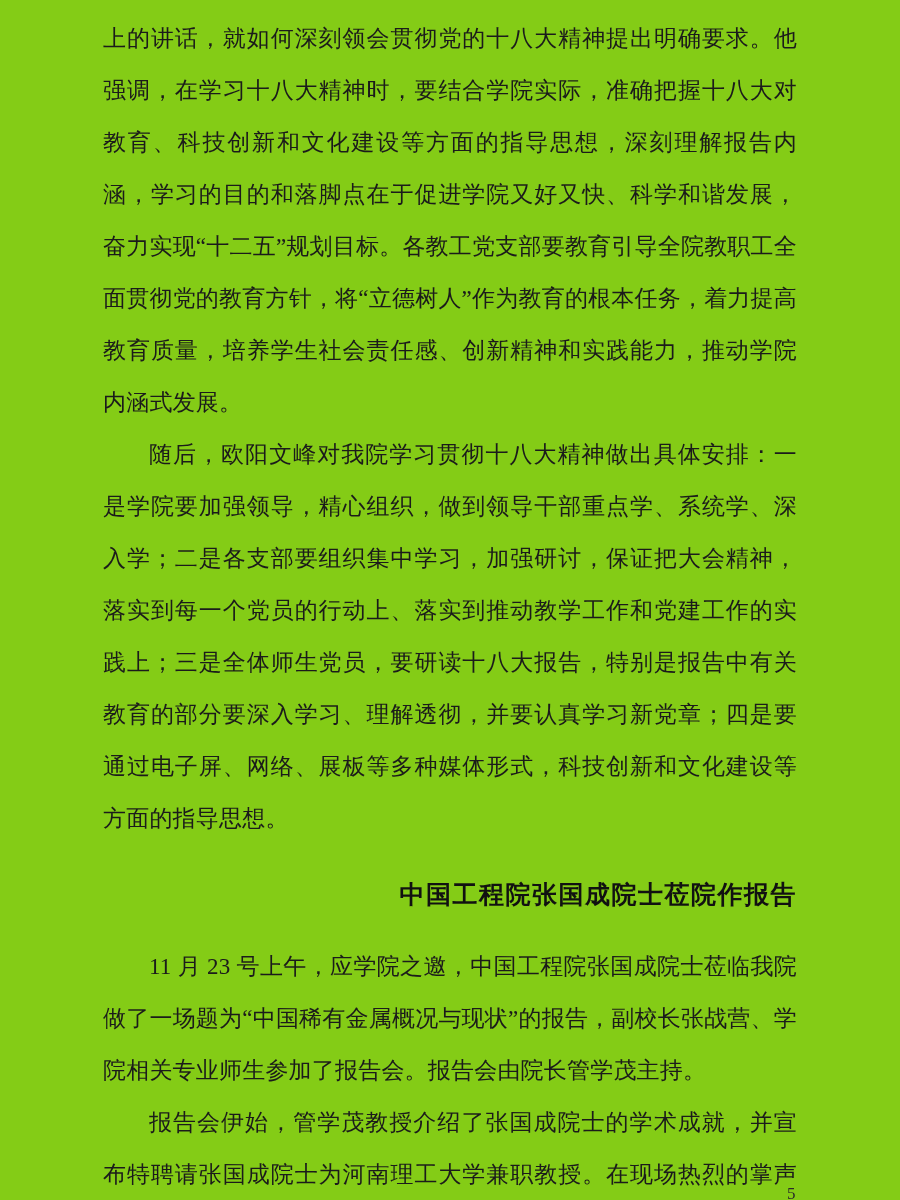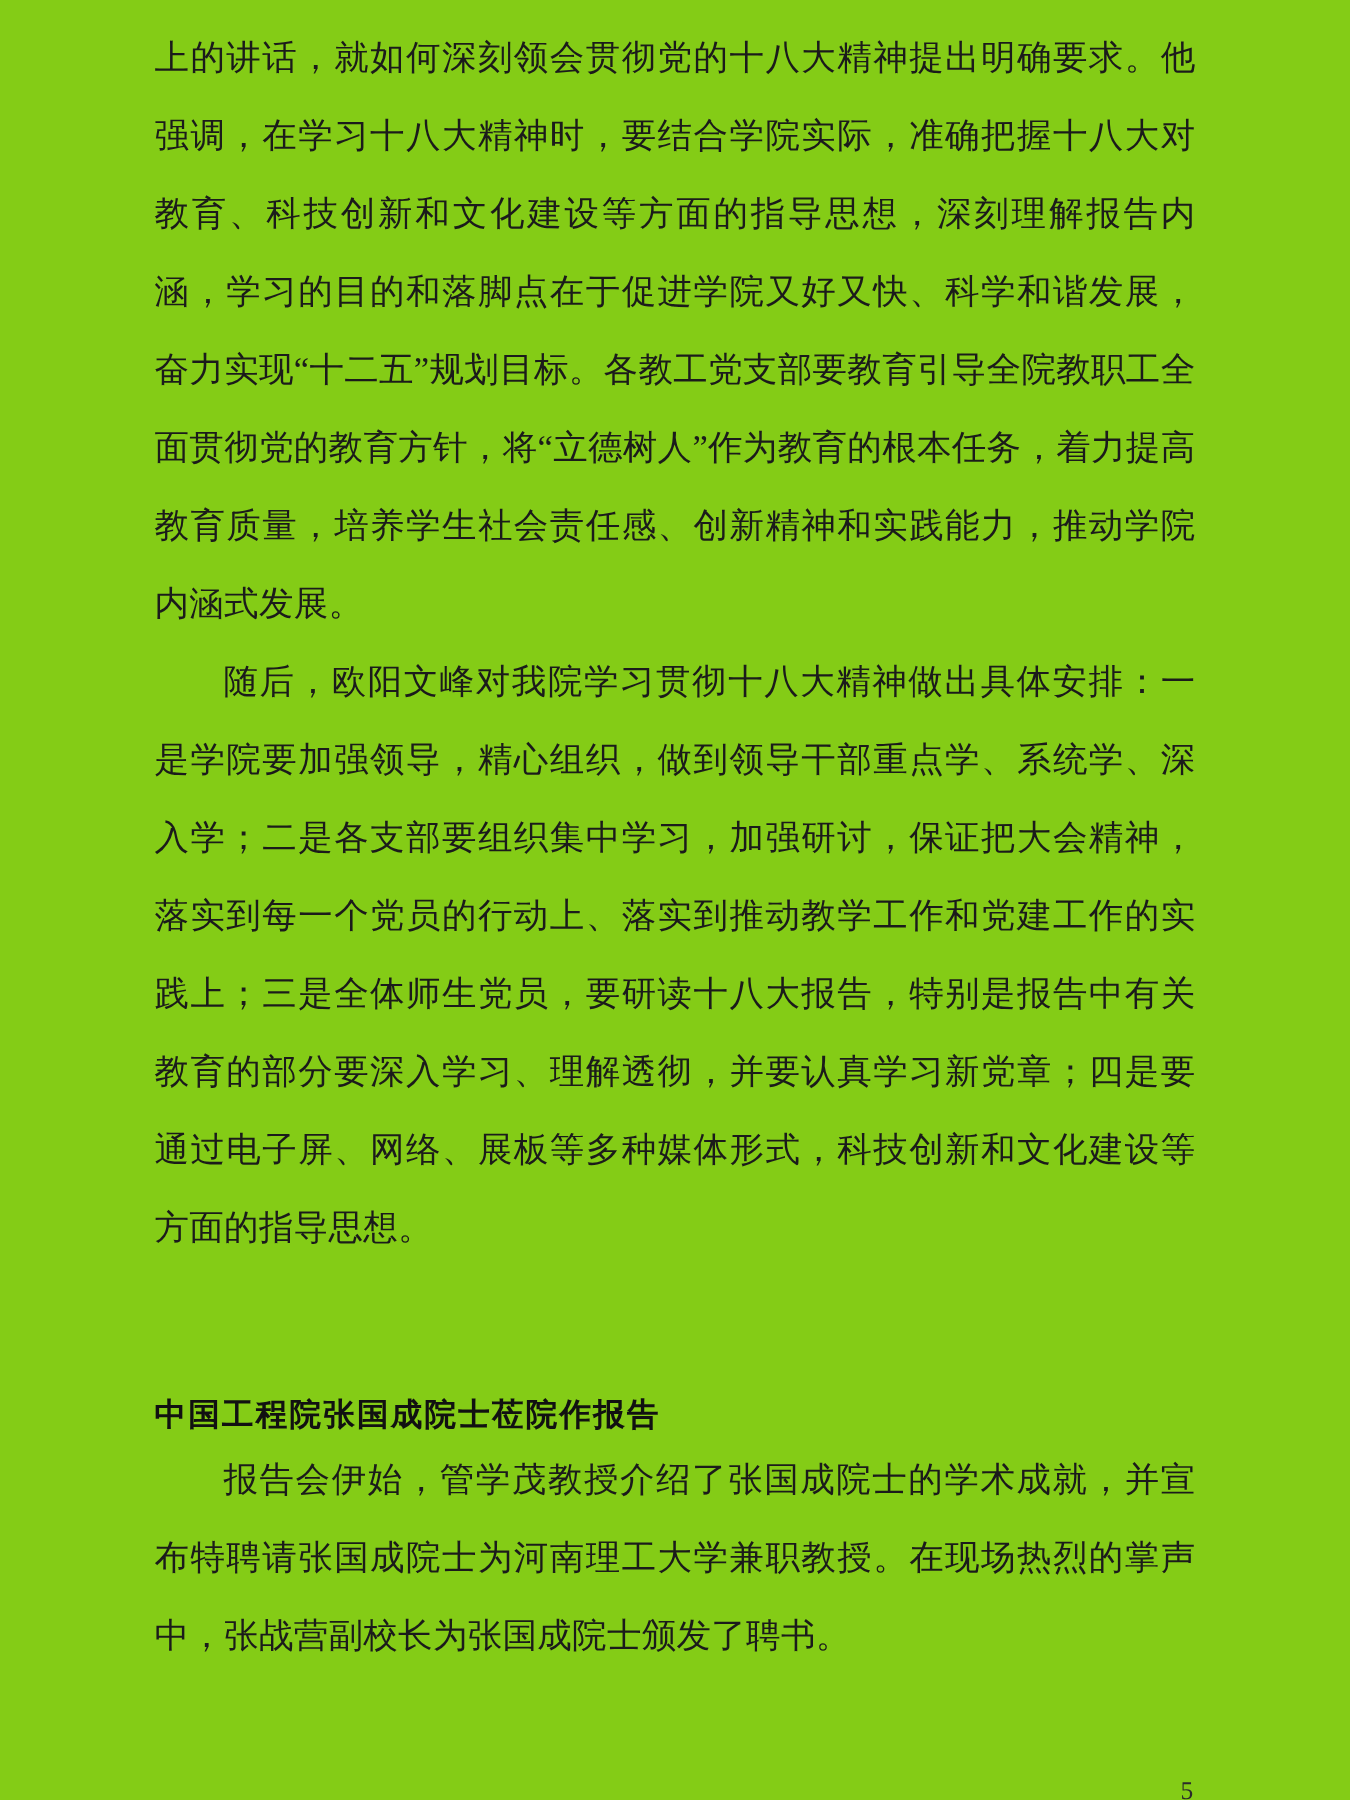--- a/index.html
+++ b/index.html
@@ -23,25 +23,25 @@
     font-size: 23px;
     line-height: 52px;
     text-align: justify;
     letter-spacing: 0.2px;
     word-break: break-all;
   }
   p.indent {
     text-indent: 2em;
   }
   h2.article-heading {
-    margin: 80px 0 0 0;
-    font-size: 21px;
+    margin: 32px 0 0 0;
+    font-size: 25px;
     line-height: 36px;
     font-weight: 700;
-    text-align: left;
+    text-align: right;
     letter-spacing: 1.5px;
     color: #111111;
   }
   p.sec2-first {
     margin-top: 28px;
   }
   .page-number {
     position: absolute;
     left: 787px;
     top: 1183px;
@@ -54,18 +54,19 @@
 <body>
 
 <div class="page">
 
   <p class="body-text">上的讲话，就如何深刻领会贯彻党的十八大精神提出明确要求。他强调，在学习十八大精神时，要结合学院实际，准确把握十八大对教育、科技创新和文化建设等方面的指导思想，深刻理解报告内涵，学习的目的和落脚点在于促进学院又好又快、科学和谐发展，奋力实现“十二五”规划目标。各教工党支部要教育引导全院教职工全面贯彻党的教育方针，将“立德树人”作为教育的根本任务，着力提高教育质量，培养学生社会责任感、创新精神和实践能力，推动学院内涵式发展。</p>
 
   <p class="body-text indent">随后，欧阳文峰对我院学习贯彻十八大精神做出具体安排：一是学院要加强领导，精心组织，做到领导干部重点学、系统学、深入学；二是各支部要组织集中学习，加强研讨，保证把大会精神，落实到每一个党员的行动上、落实到推动教学工作和党建工作的实践上；三是全体师生党员，要研读十八大报告，特别是报告中有关教育的部分要深入学习、理解透彻，并要认真学习新党章；四是要通过电子屏、网络、展板等多种媒体形式，科技创新和文化建设等方面的指导思想。</p>
 
   <h2 class="article-heading">中国工程院张国成院士莅院作报告</h2>
 
+  <p class="body-text indent sec2-first">11 月 23 号上午，应学院之邀，中国工程院张国成院士莅临我院做了一场题为“中国稀有金属概况与现状”的报告，副校长张战营、学院相关专业师生参加了报告会。报告会由院长管学茂主持。</p>
 
   <p class="body-text indent">报告会伊始，管学茂教授介绍了张国成院士的学术成就，并宣布特聘请张国成院士为河南理工大学兼职教授。在现场热烈的掌声中，张战营副校长为张国成院士颁发了聘书。</p>
 
   <div class="page-number">5</div>
 
 </div>
 
 </body></html>

